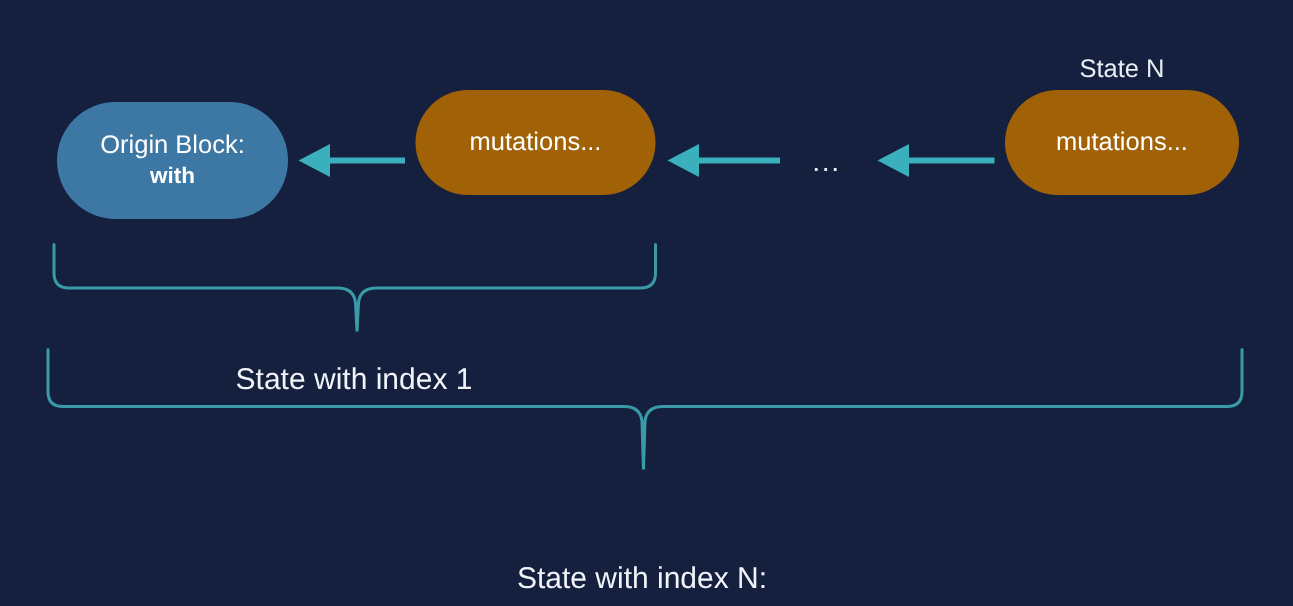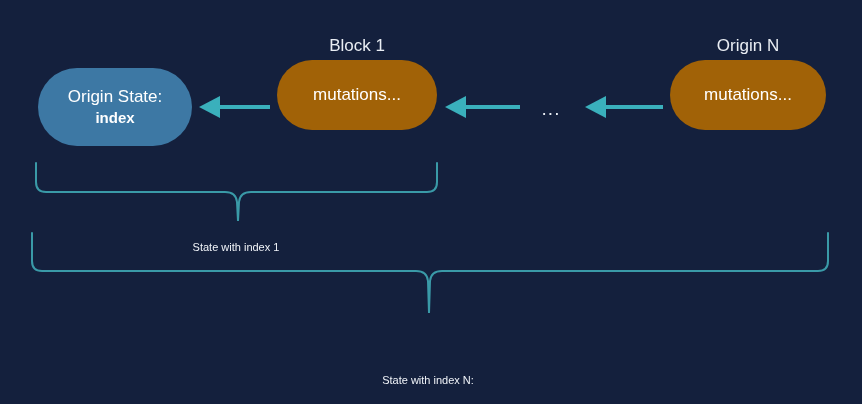--- a/index.html
+++ b/index.html
@@ -53,21 +53,21 @@
     color: #e9edf3;
     font-size: 17px;
     text-align: center;
     white-space: nowrap;
   }
   .cap-block1 { left: 277px; width: 160px; top: 36px; }
   .cap-blockn { left: 670px; width: 156px; top: 36px; }
   .brace-label {
     position: absolute;
     color: #f0f3f8;
-    font-size: 11px;
+    font-size: 20px;
     text-align: center;
     white-space: nowrap;
     line-height: 1.35;
   }
   .lbl-state1 { left: 86px; width: 300px; top: 240px; }
   .lbl-staten { left: 285px; width: 286px; top: 333px; margin-top: 40px; }
   .ellipsis {
     position: absolute;
     left: 525px;
     width: 52px;
@@ -85,28 +85,27 @@
     height: 404px;
     pointer-events: none;
   }
   svg.overlay * { pointer-events: auto; }
 </style>
 </head>
 <body>
 
 <div id="canvas">
 
-  <div class="caption cap-block1">Block 1</div>
 
-  <div class="caption cap-blockn">Origin N</div>
+  <div class="caption cap-blockn">State N</div>
 
   <div class="node node-origin">
     <div>
-      <span>Origin State:</span>
-      <span class="node-sub">index</span>
+      <span>Origin Block:</span>
+      <span class="node-sub">with</span>
     </div>
   </div>
 
   <div class="node node-block node-block-1">
     <span>mutations...</span>
   </div>
 
   <div class="node node-block node-block-n">
     <span>mutations...</span>
   </div>

